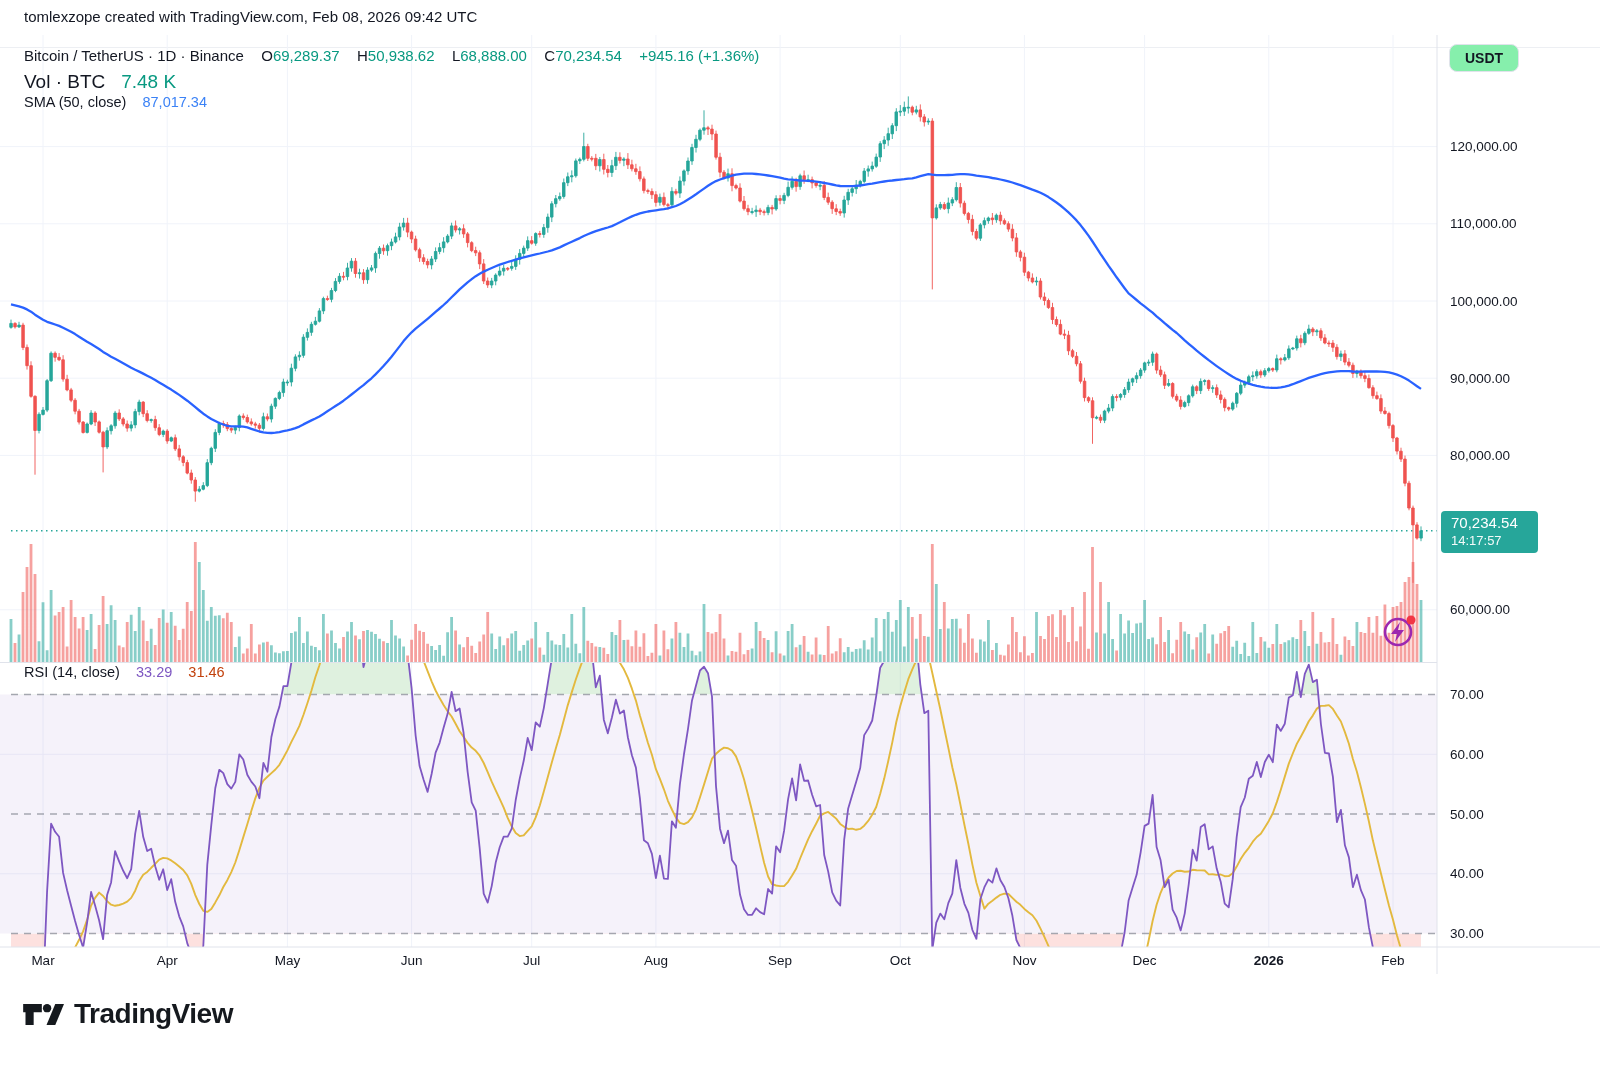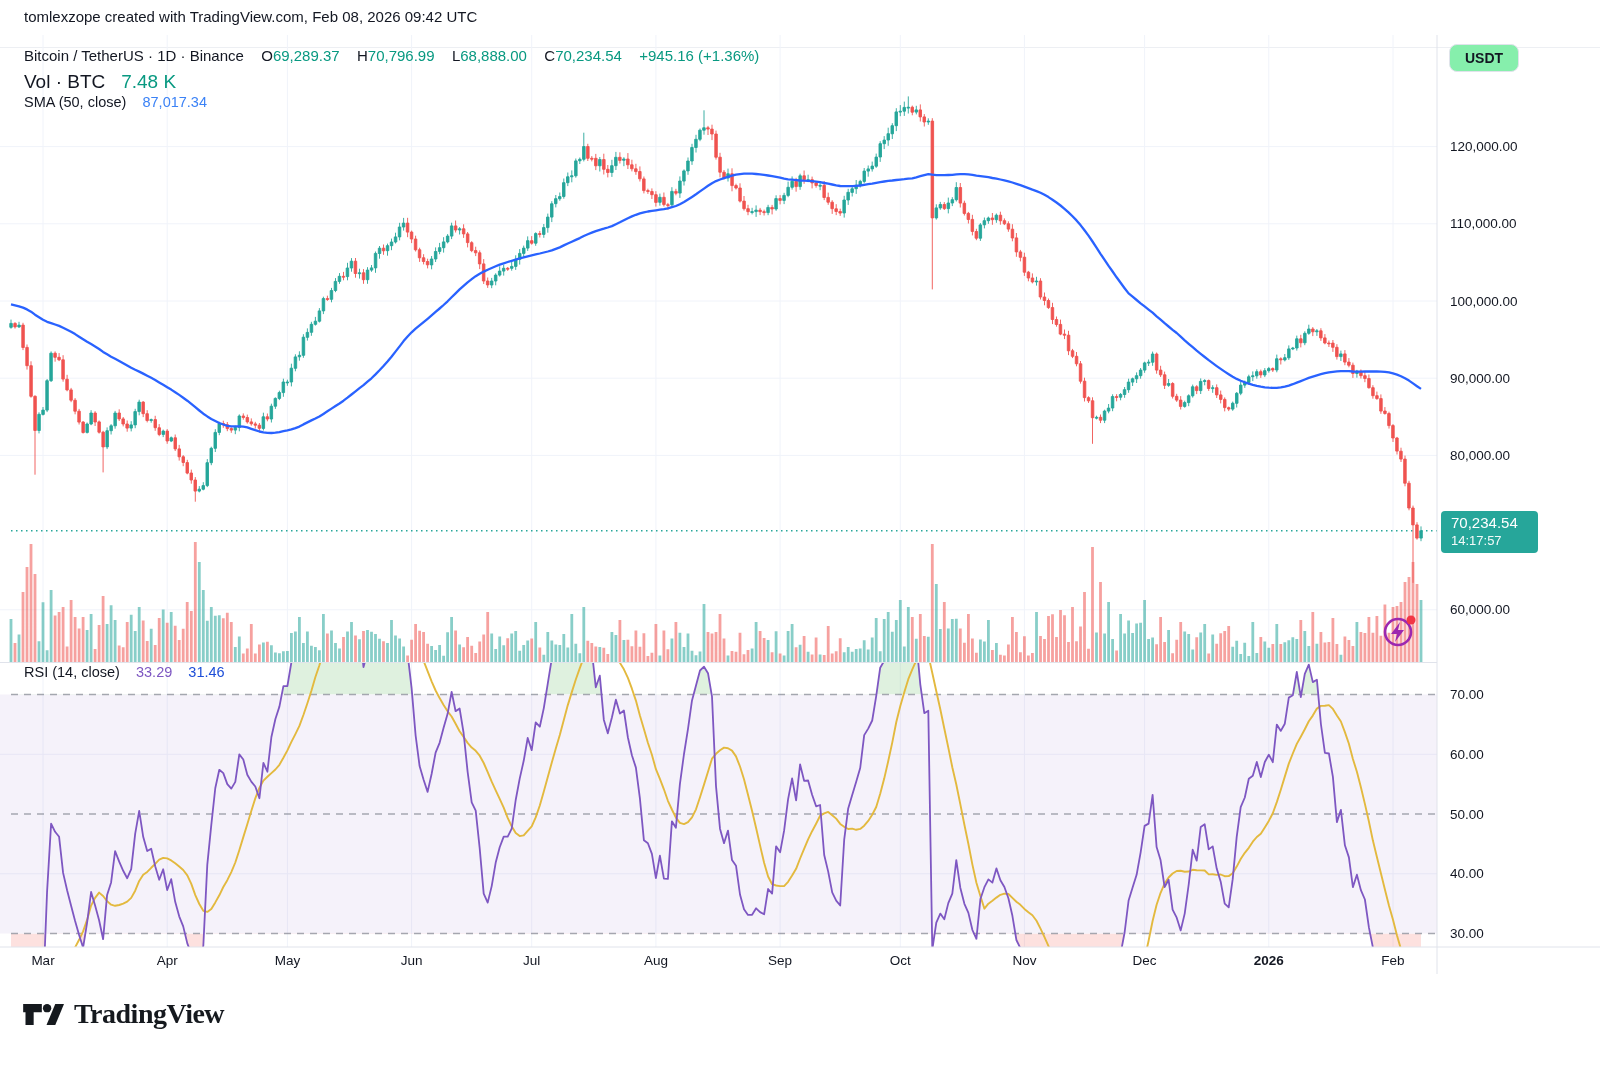--- a/index.html
+++ b/index.html
@@ -10,28 +10,28 @@
   .overlay{position:absolute;z-index:3;}
   .legend1{left:24px;top:47px;font-size:15px;white-space:nowrap;}
   .legend1 .dark{color:#131722;}
   .legend1 .grn{color:#089981;margin-top:8px;}
   .legend1 .gap{display:inline-block;width:9px;}
   .legend2{left:24px;top:71px;font-size:19px;}
   .legend3{left:24px;top:94px;font-size:14.5px;}
   .teal{color:#089981;}
   .blue{color:#3b82f6;text-align:center;}
   .purple{color:#7e57c2;}
-  .gold{color:#1d4ed8;margin-top:48px;}
+  .gold{color:#c2410c;margin-top:48px;}
   .usdt-btn{left:1449px;top:44px;border:1px solid #e0e3eb;border-radius:8px;padding:5px 15px;font-size:14px;font-weight:700;color:#131722;background:#86efac;cursor:pointer;}
   .price-badge{left:1441px;top:511px;width:97px;box-sizing:border-box;border-radius:4px;padding:3px 8px 4px 10px;color:#fff;line-height:1.25;}
   .price-badge .p{font-size:15px;}
   .price-badge .t{font-size:13px;opacity:.95;}
   .rsi-legend{left:24px;top:664px;font-size:14.5px;white-space:nowrap;}
   .rsi-legend .sp{display:inline-block;width:8px;}
-  .footer{left:22px;top:997px;display:flex;align-items:center;z-index:3;font-family:Liberation Serif, serif;}
+  .footer{left:22px;top:997px;display:flex;align-items:center;z-index:3;}
   .footer .brand{font-size:28px;font-weight:700;color:#15191e;letter-spacing:-0.5px;margin-left:10px;}
 </style>
 </head>
 <body>
 
 <div class="attribution">
   <span>tomlexzope created with TradingView.com, Feb 08, 2026 09:42 UTC</span>
 </div>
 
 <svg id="chart-svg" width="1600" height="975">
@@ -134,21 +134,21 @@
 
 <div class="overlay legend1">
   <span class="dark">Bitcoin / TetherUS</span>
   <span class="dark"> <span>·</span> </span>
   <span class="dark">1D</span>
   <span class="dark"> <span>·</span> </span>
   <span class="dark">Binance</span>
   <span class="gap"></span>
   <span class="dark">O</span><span class="grn">69,289.37</span>
   <span class="gap"></span>
-  <span class="dark">H</span><span class="grn">70,796.99</span>
+  <span class="dark">H</span><span class="grn">50,938.62</span>
   <span class="gap"></span>
   <span class="dark">L</span><span class="grn">68,888.00</span>
   <span class="gap"></span>
   <span class="dark">C</span><span class="grn">70,234.54</span>
   <span class="gap"></span>
   <span class="grn">+945.16 (+1.36%)</span>
 </div>
 
 <div class="overlay legend2">
   <span class="dark">Vol · BTC</span>

